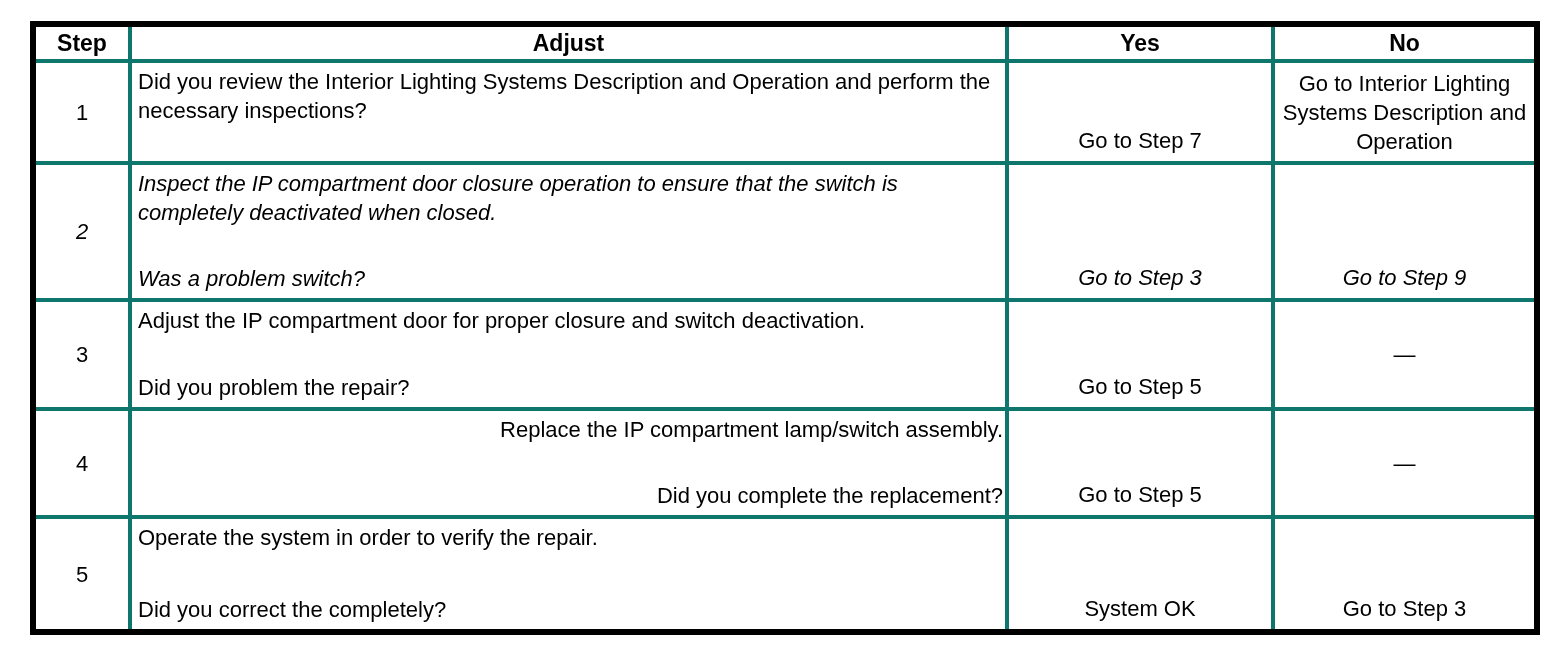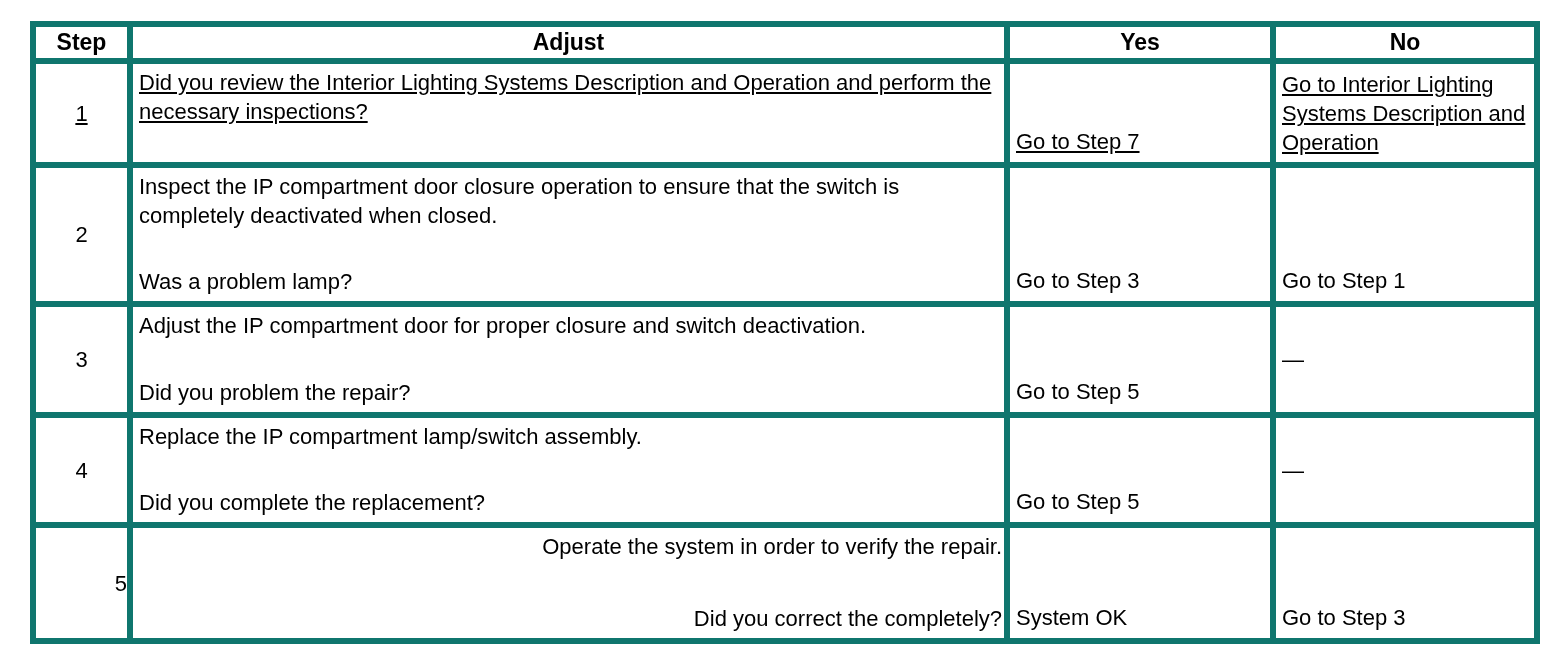--- a/index.html
+++ b/index.html
@@ -14,21 +14,21 @@
     left: 30px; top: 21px;
     width: 1504px;
   }
   table.diag {
     border-collapse: collapse;
     table-layout: fixed;
     width: 100%;
     border: 6px solid #000;
   }
   table.diag th, table.diag td {
-    border: 6px solid #0f766e;
+    border: 4px solid #0f766e;
     overflow: hidden;
   }
   th.hdr {
     font-size: 23px;
     font-weight: bold;
     text-align: center;
     vertical-align: middle;
     height: 37px;
     padding: 2px 4px;
   }
@@ -46,29 +46,29 @@
     text-align: left;
   }
   .vwrap {
     display: flex;
     flex-direction: column;
     justify-content: space-between;
   }
   .h-r1 .vwrap { height: 89px; }
   .h-r2 .vwrap { height: 124px; }
   .h-r3 .vwrap { height: 96px; }
-  .h-r4 .vwrap { height: 95px; }
+  .h-r4 .vwrap { height: 95px; align-items: flex-end; }
   .h-r5 .vwrap { height: 101px; }
-  td.h-r1 { height: 102px; text-decoration: underline; }
-  td.h-r2 { height: 137px; }
+  td.h-r1 { height: 102px; }
+  td.h-r2 { height: 137px; font-style: italic; }
   td.h-r3 { height: 109px; }
   td.h-r4 { height: 108px; }
-  td.h-r5 { height: 114px; text-align: right; }
+  td.h-r5 { height: 114px; }
   td.result-cell {
-    text-align: left;
+    text-align: center;
     vertical-align: bottom;
     padding: 4px 6px 6px 6px;
   }
   td.result-cell.cell-mid {
     vertical-align: middle;
     padding-bottom: 4px;
   }
 </style>
 </head>
 <body>
@@ -99,25 +99,25 @@
           </div>
         </td>
         <td class="result-cell h-r1"><span>Go to Step 7</span></td>
         <td class="result-cell cell-mid h-r1"><span>Go to Interior Lighting Systems Description and Operation</span></td>
       </tr>
       <tr>
         <td class="step-cell h-r2"><span>2</span></td>
         <td class="action-cell h-r2">
           <div class="vwrap">
             <div>Inspect the IP compartment door closure operation to ensure that the switch is completely deactivated when closed.</div>
-            <div>Was a problem lamp?</div>
+            <div>Was a problem switch?</div>
           </div>
         </td>
         <td class="result-cell h-r2"><span>Go to Step 3</span></td>
-        <td class="result-cell h-r2"><span>Go to Step 1</span></td>
+        <td class="result-cell h-r2"><span>Go to Step 9</span></td>
       </tr>
       <tr>
         <td class="step-cell h-r3"><span>3</span></td>
         <td class="action-cell h-r3">
           <div class="vwrap">
             <div>Adjust the IP compartment door for proper closure and switch deactivation.</div>
             <div>Did you problem the repair?</div>
           </div>
         </td>
         <td class="result-cell h-r3"><span>Go to Step 5</span></td>

